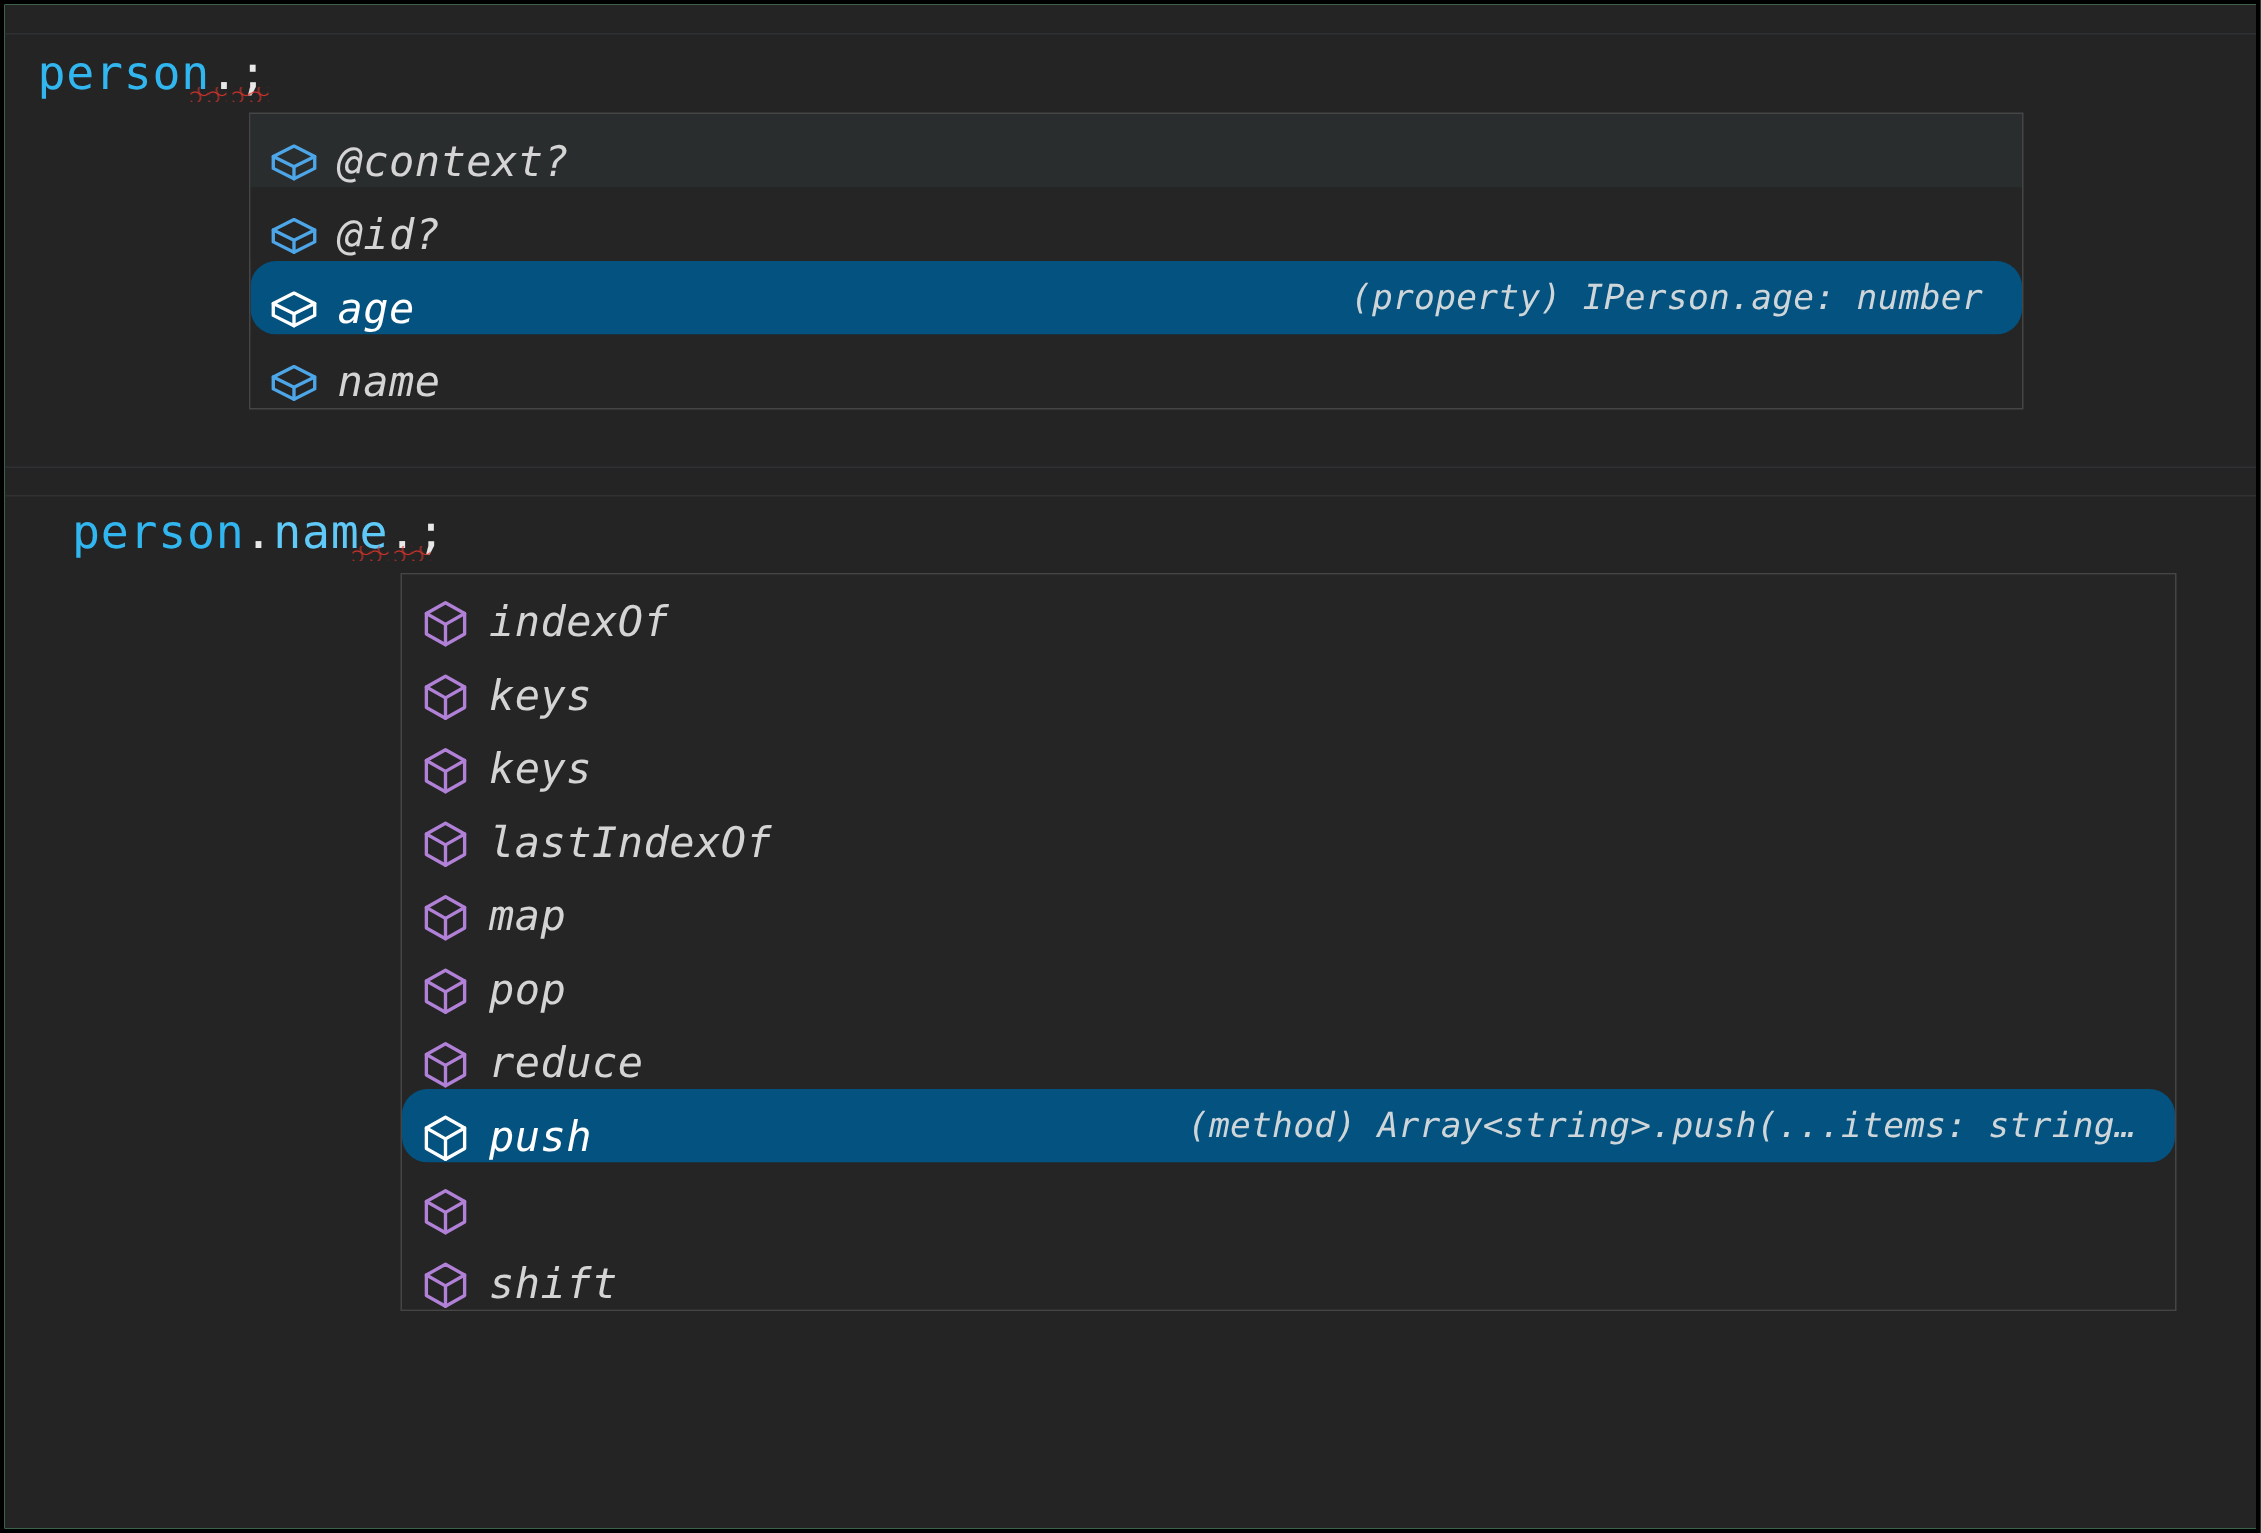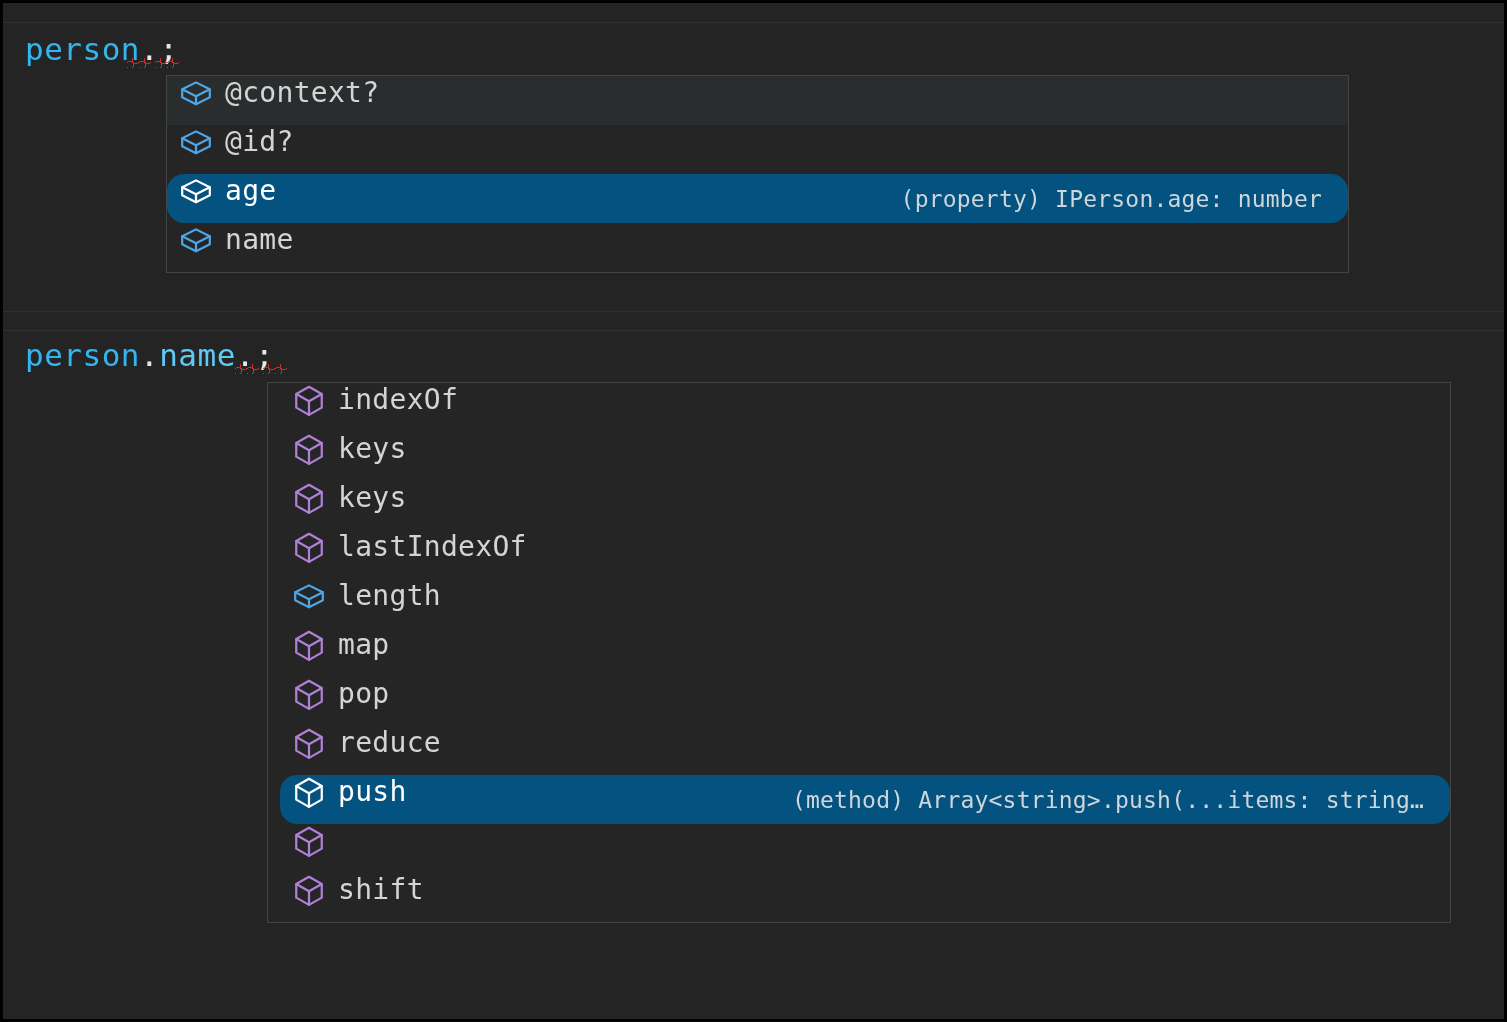--- a/index.html
+++ b/index.html
@@ -44,21 +44,21 @@
   .code-line {
     position: absolute;
     left: 22px;
     font-size: 31px;
     line-height: 40px;
     letter-spacing: 0.5px;
     white-space: pre;
     font-family: "DejaVu Sans Mono", "Liberation Mono", monospace;
   }
   .code-line.line1 { top: 26px; }
-  .code-line.line2 { top: 332px; }
+  .code-line.line2 { top: 332px; margin-left: 23px; }
   .tok-var  { color: #31b6ef; }
   .tok-prop { color: #5fc9f8; }
   .tok-punct{ color: #e8e8e8; }
 
   
   .squiggle {
     position: absolute;
     height: 10px;
     background-image:
       radial-gradient(circle at 3px 7px, rgba(0,0,0,0) 3px, #e5342b 3.6px, rgba(0,0,0,0) 4.4px),
@@ -79,31 +79,31 @@
     box-sizing: border-box;
     overflow: hidden;
   }
   .suggest.panel-1 {
     left: 163px; top: 72px;
     width: 1183px;
   }
   .suggest.panel-2 {
     left: 264px; top: 379px;
     width: 1184px;
-    padding-left: 12px;
   }
 
   .srow {
     position: relative;
     display: flex;
-    align-items: flex-start;
+    align-items: flex-end;
     height: 49px;
     padding-left: 12px;
     box-sizing: border-box;
     background: #252526;
+    font-style: italic;
   }
   .srow.hover   { background: #2a2d2e; }
   .srow.focused { background: #04527f; border-radius: 17px; }
 
   .sicon {
     flex: 0 0 auto;
     width: 34px;
     height: 34px;
     margin-right: 12px;
     display: block;
@@ -246,32 +246,20 @@
                 <path d="M4 10.4 L16 17.2 L28 10.4"></path>
                 <path d="M16 17.2 L16 30"></path>
               </g>
             </svg>
           </span>
           <span class="slabel">lastIndexOf</span>
         </div>
         <div class="srow">
           <span style="flex: 0 0 auto; width: 34px; height: 34px; margin-right: 12px; display: block;">
             <svg class="sicon" viewBox="0 0 32 32">
-              <g fill="none" stroke="#4da6e8" stroke-width="2.1" stroke-linejoin="round" stroke-linecap="round">
-                <path d="M16 6 L29 12.5 L16 19 L3 12.5 Z"></path>
-                <path d="M3 12.5 L3 20 L16 26.5 L29 20 L29 12.5"></path>
-                <path d="M16 19 L16 26.5"></path>
-              </g>
-            </svg>
-          </span>
-          <span class="slabel">length</span>
-        </div>
-        <div class="srow">
-          <span style="flex: 0 0 auto; width: 34px; height: 34px; margin-right: 12px; display: block;">
-            <svg class="sicon" viewBox="0 0 32 32">
               <g fill="none" stroke="#b180d7" stroke-width="2.1" stroke-linejoin="round" stroke-linecap="round">
                 <path d="M16 3.6 L28 10.4 L28 23.2 L16 30 L4 23.2 L4 10.4 Z"></path>
                 <path d="M4 10.4 L16 17.2 L28 10.4"></path>
                 <path d="M16 17.2 L16 30"></path>
               </g>
             </svg>
           </span>
           <span class="slabel">map</span>
         </div>
         <div class="srow">

